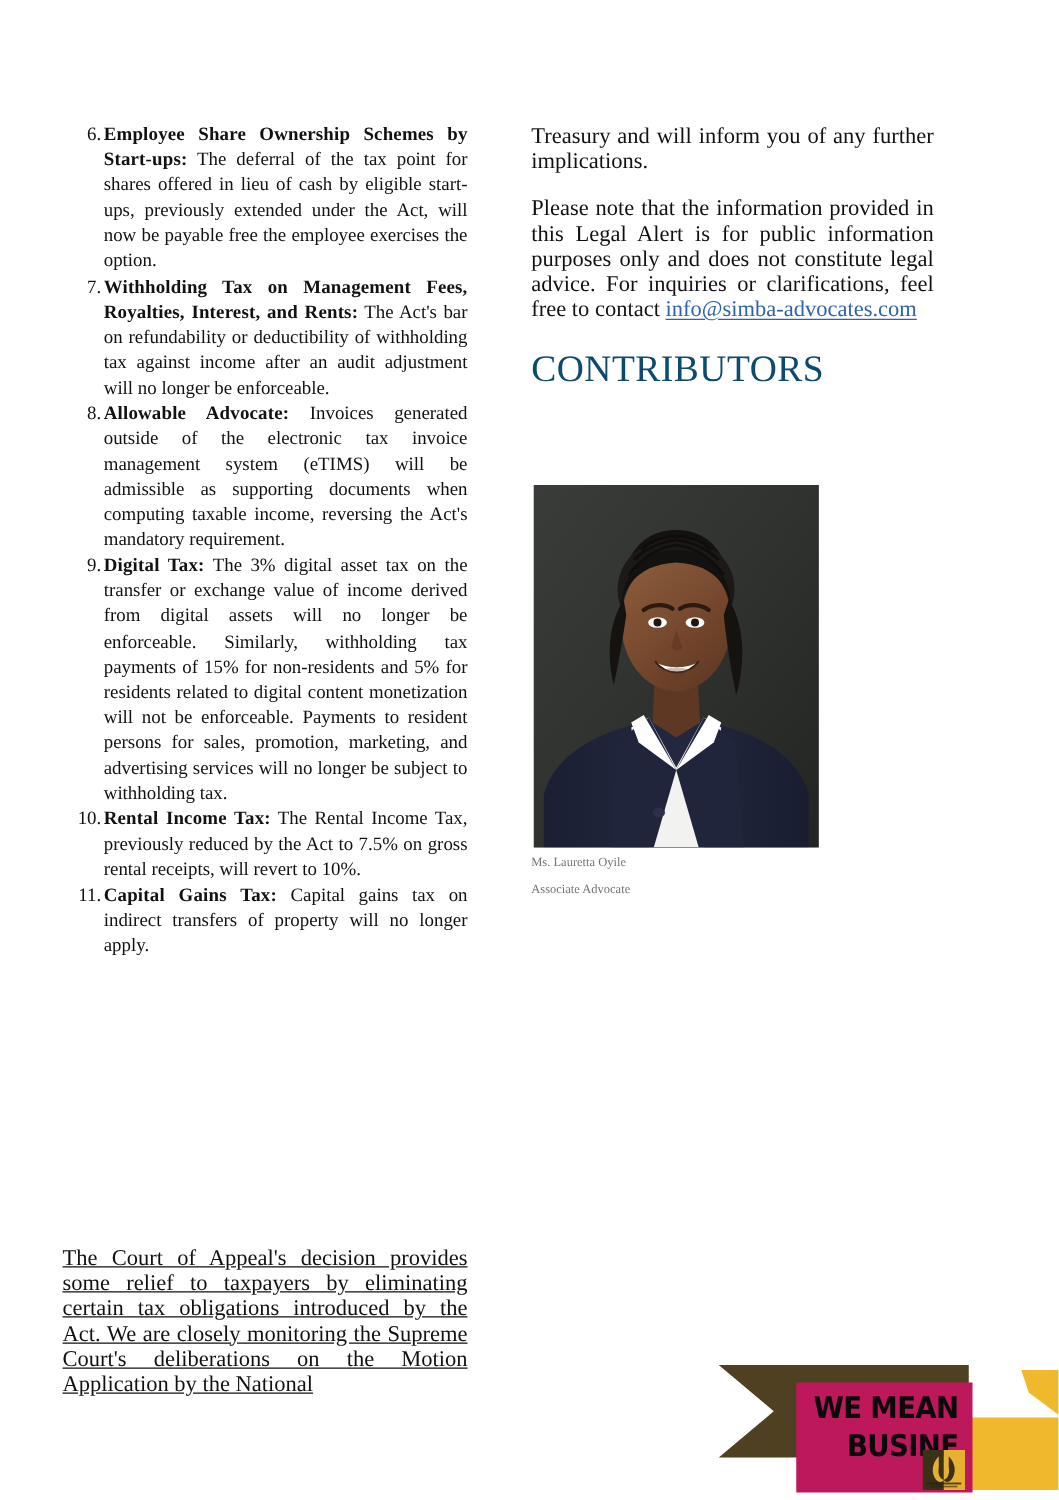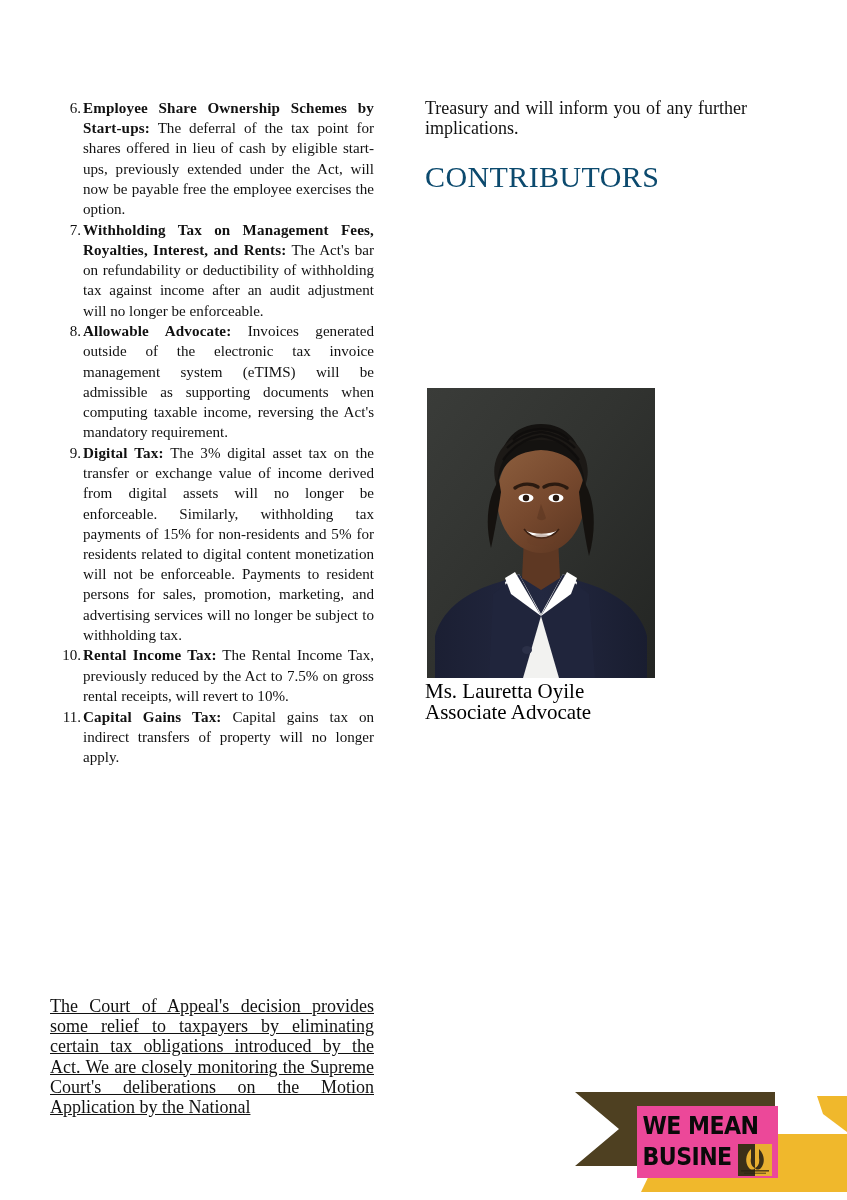--- a/index.html
+++ b/index.html
@@ -123,44 +123,45 @@
     inset: 0;
     width: 100%;
     height: 100%;
     display: block;
   }
   .caption {
     position: absolute;
     left: 425px;
     top: 681px;
     width: 300px;
-    font-size: 21px;
+    font-size: 10px;
     line-height: 20.5px;
-    color: #000000;
+    color: #737373;
   }
 
   
   .banner {
     position: absolute;
     left: 561px;
     top: 1088px;
     width: 286px;
     height: 112px;
   }
   .banner svg {
     display: block;
   }
   .banner-text-box {
     position: absolute;
     left: 76px;
     top: 18px;
     width: 141px;
-    height: 72px;
-    background: #ec4899;
+    height: 88px;
+    background: #be185d;
     box-sizing: border-box;
+    text-align: right;
   }
   .banner-line {
     font-family: "DejaVu Sans", "Liberation Sans", sans-serif;
     font-weight: bold;
     font-size: 24px;
     line-height: 31px;
     letter-spacing: -0.6px;
     color: #0a0a0a;
     padding-left: 6px;
     white-space: nowrap;
@@ -210,20 +211,21 @@
 
     </ol>
   </div>
 
   <p class="para closing-para">The Court of Appeal's decision provides some relief to taxpayers by eliminating certain tax obligations introduced by the Act. We are closely monitoring the Supreme Court's deliberations on the Motion Application by the National</p>
 
   <div class="col-right">
 
     <p class="para">Treasury and will inform you of any further implications.</p>
 
+    <p class="para"><span>Please note that the information provided in this Legal Alert is for public information purposes only and does not constitute legal advice. For inquiries or clarifications, feel free to contact </span><a class="email-link" href="#">info@simba-advocates.com</a></p>
 
     <h2 class="contributors-heading">CONTRIBUTORS</h2>
 
   </div>
 
   <div class="photo-wrap">
     <svg class="photo" viewBox="0 0 228 290" preserveAspectRatio="xMidYMid slice">
       <defs>
         <linearGradient id="bgGrad" x1="0" y1="0" x2="1" y2="1">
           <stop offset="0%" stop-color="#3a3c39"></stop>

